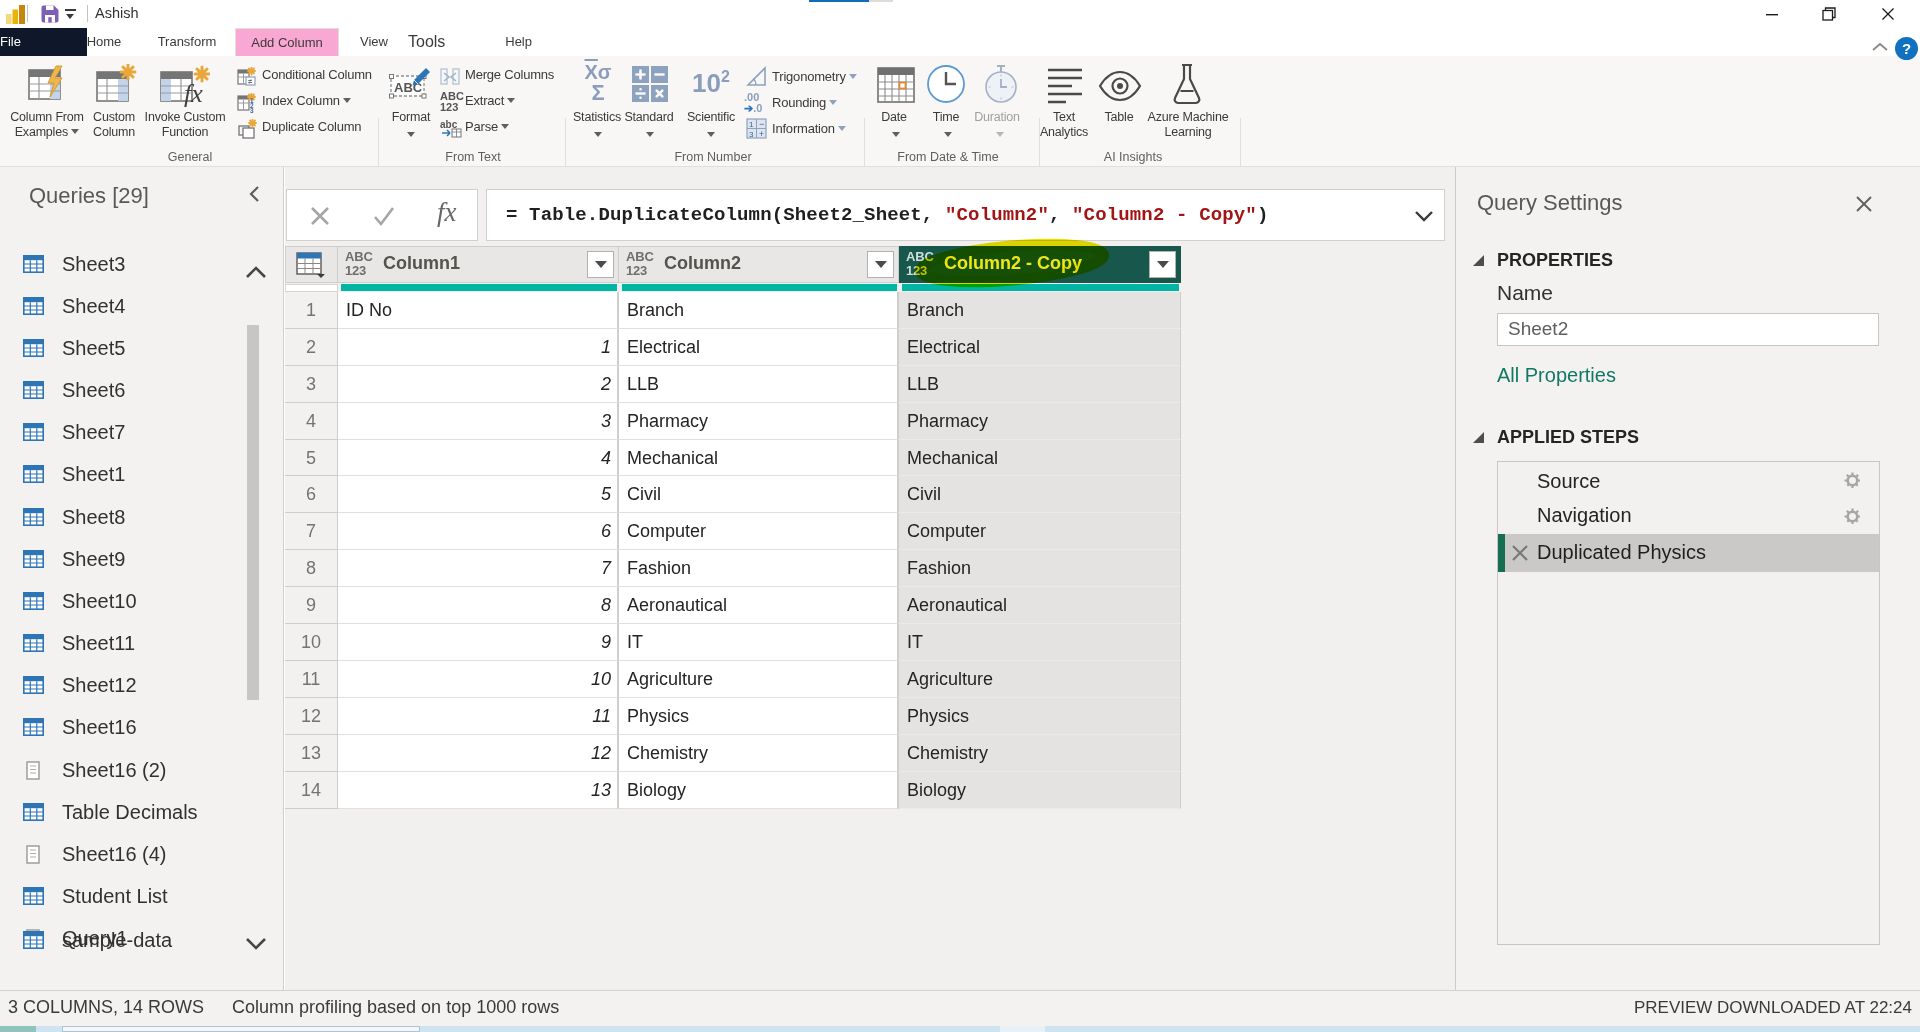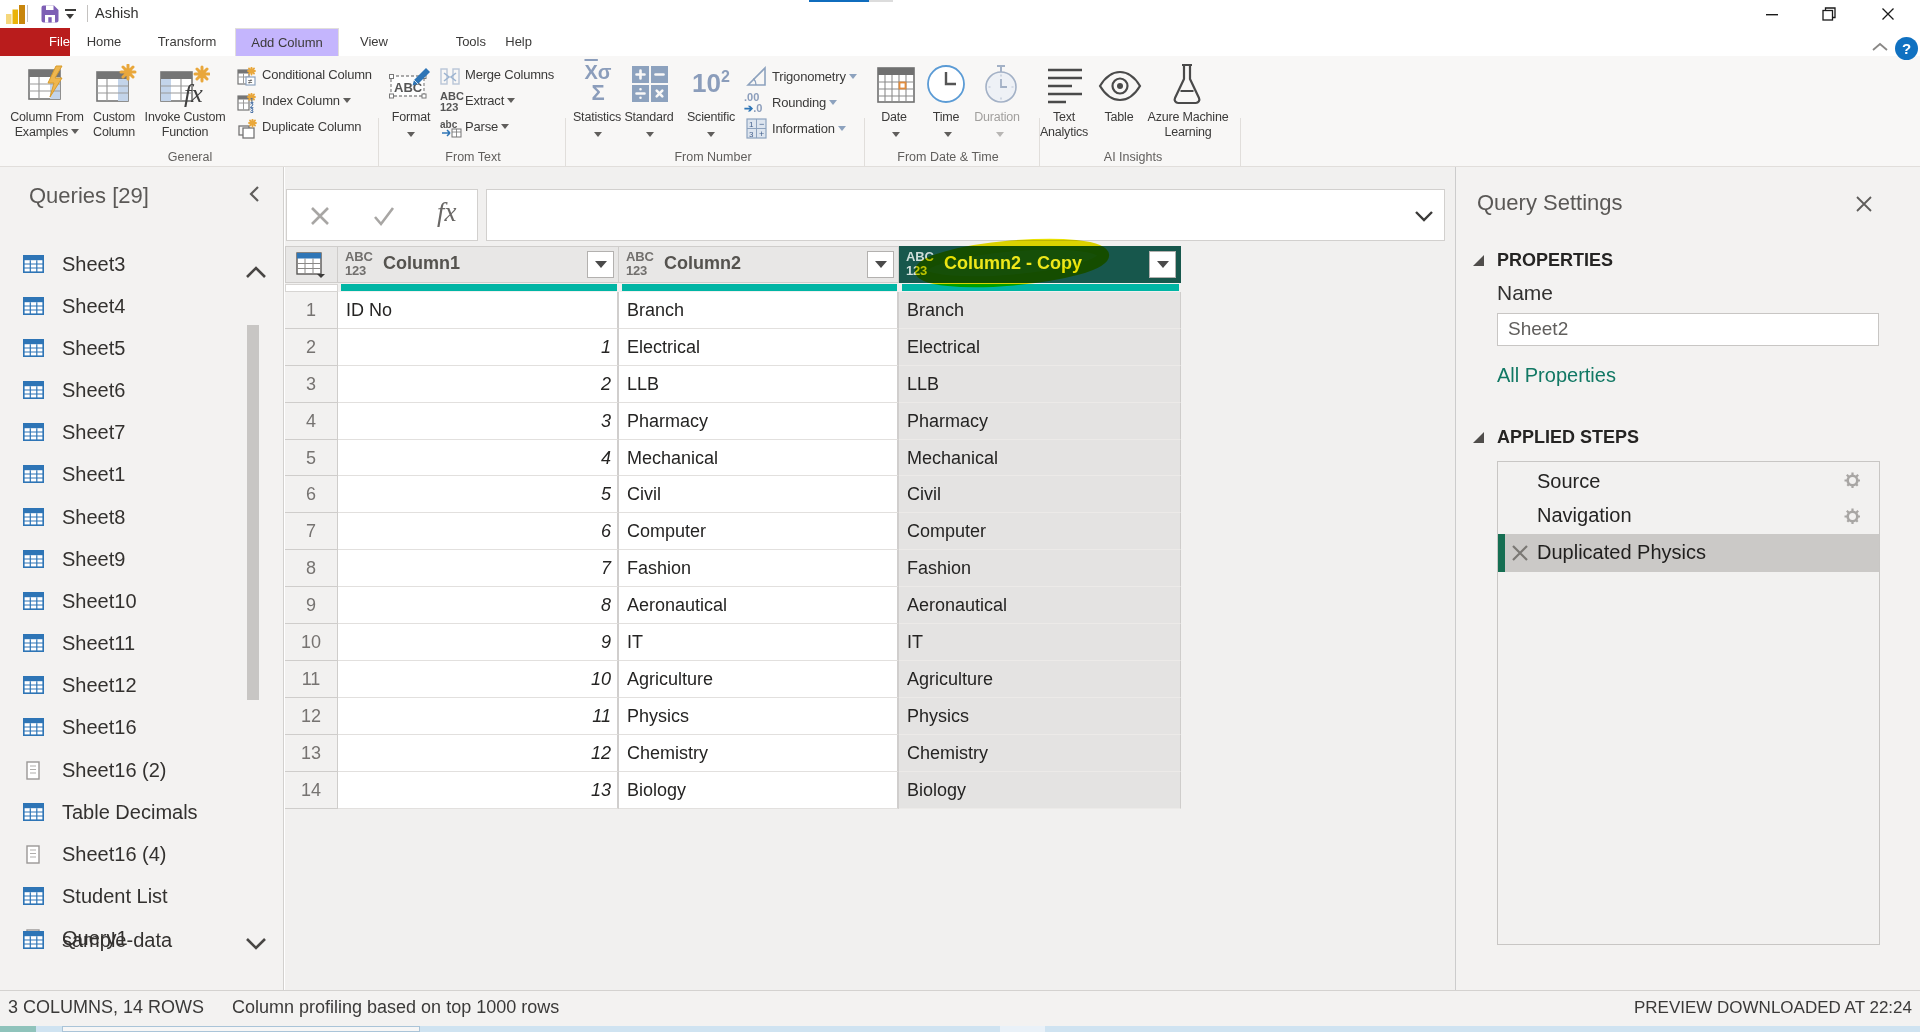--- a/index.html
+++ b/index.html
@@ -54,26 +54,26 @@
   <svg class="a" style="left:1821px;top:6px" width="16" height="16" viewBox="0 0 16 16">
       <rect x="2" y="4.5" width="9.5" height="9.5" fill="none" stroke="#1a1a1a" stroke-width="1.3"></rect>
       <path d="M4.5 4.5v-2.5h9.5v9.5h-2.5" fill="none" stroke="#1a1a1a" stroke-width="1.3"></path>
     </svg>
   <svg class="a" style="left:1880px;top:6px" width="16" height="16" viewBox="0 0 16 16">
       <path d="M2.5 2.5l11 11M13.5 2.5l-11 11" stroke="#1a1a1a" stroke-width="1.3"></path>
     </svg>
 </div>
 
 <div class="a" style="left:0;top:28px;width:1920px;height:28px;background:#fff">
-  <div class="a" style="left:0;top:0;width:70px;height:28px;background:#b91c1c;color:#fff;font-size:13px;text-align:right;line-height:28px">File</div>
+  <div class="a" style="left:0;top:0;width:87px;height:28px;background:#0f172a;color:#fff;font-size:13px;text-align:left;line-height:28px">File</div>
   <div class="a smtxt" style="left:71px;top:0;width:66px;text-align:center;line-height:28px;font-size:13px;letter-spacing:0">Home</div>
   <div class="a smtxt" style="left:146px;top:0;width:82px;text-align:center;line-height:28px;font-size:13px;letter-spacing:0">Transform</div>
-  <div class="a" style="left:235px;top:0;width:104px;height:28px;background:#c4b5fd;border:1px solid #e1dedb;border-bottom:none;font-size:13px;color:#3b3a39;text-align:center;line-height:28px">Add Column</div>
+  <div class="a" style="left:235px;top:0;width:104px;height:28px;background:#f9a8d4;border:1px solid #e1dedb;border-bottom:none;font-size:13px;color:#3b3a39;text-align:center;line-height:28px">Add Column</div>
   <div class="a smtxt" style="left:344px;top:0;width:60px;text-align:center;line-height:28px;font-size:13px;letter-spacing:0">View</div>
-  <div class="a smtxt" style="left:428px;top:0;width:58px;text-align:right;line-height:28px;font-size:13px;letter-spacing:0">Tools</div>
+  <div class="a smtxt" style="left:408px;top:0;width:58px;text-align:left;line-height:28px;font-size:16px;letter-spacing:0">Tools</div>
   <div class="a smtxt" style="left:472px;top:0;width:60px;text-align:right;line-height:28px;font-size:13px;letter-spacing:0">Help</div>
 </div>
 
 <div id="ribbon" class="a" style="left:0;top:56px;width:1920px;height:111px;background:#f8f7f6;border-bottom:1px solid #e1dedb">
 
   <svg class="a" style="left:25px;top:8px" width="46" height="46" viewBox="0 0 46 46">
     <rect x="4" y="6" width="31" height="29" fill="#fff" stroke="#757575" stroke-width="1.6"></rect>
     <rect x="4" y="6" width="31" height="7" fill="#757575"></rect>
     <rect x="25" y="13" width="10" height="22" fill="#c3d4ea"></rect>
     <path d="M4 20h31M4 27h31M14 13v22" stroke="#9a9a9a" stroke-width="1.2"></path>
@@ -428,20 +428,21 @@
   <div class="a" style="left:1px;top:22px;width:192px;height:52px;background:#fff;border:1px solid #d2d0ce">
     <svg class="a" style="left:22px;top:15px" width="22" height="22" viewBox="0 0 22 22">
         <path d="M3 3l16 16M19 3L3 19" stroke="#a8a6a4" stroke-width="2.6"></path>
       </svg>
     <svg class="a" style="left:85px;top:15px" width="24" height="22" viewBox="0 0 24 22">
         <path d="M3 12l6 7L21 3" fill="none" stroke="#a8a6a4" stroke-width="2.6"></path>
       </svg>
     <div class="a" style="left:150px;top:7px;font-family:'Liberation Serif',serif;font-style:italic;font-size:27px;color:#696765">fx</div>
   </div>
   <div class="a" style="left:201px;top:22px;width:959px;height:52px;background:#fff;border:1px solid #d2d0ce">
+    <div class="a" style="left:19px;top:14px;font-family:'Liberation Mono',monospace;font-size:19px;font-weight:bold;color:#1f1f1f;white-space:pre;letter-spacing:0.15px">= Table.DuplicateColumn(Sheet2_Sheet, <span style="color:#a31515">"Column2"</span>, <span style="color:#a31515">"Column2 - Copy"</span>)</div>
     <svg class="a" style="left:926px;top:19px" width="22" height="16" viewBox="0 0 22 16">
         <path d="M3 3l8 8 8-8" fill="none" stroke="#3b3a39" stroke-width="2.4"></path>
       </svg>
   </div>
 
   <div class="a" style="left:0;top:79px;width:53px;height:37px;background:#e8e7e6;border:1px solid #cfcdcb">
     <svg class="a" style="left:10px;top:5px" width="30" height="28" viewBox="0 0 30 28">
       <rect x="1" y="1" width="24" height="21" fill="#fff" stroke="#5a5856" stroke-width="1.4"></rect>
       <rect x="1" y="1" width="24" height="5.5" fill="#2e75b6"></rect>
       <path d="M1 11.5h24M1 16.5h24M9 6.5v15.5M17 6.5v15.5" stroke="#8a8886" stroke-width="1"></path>

